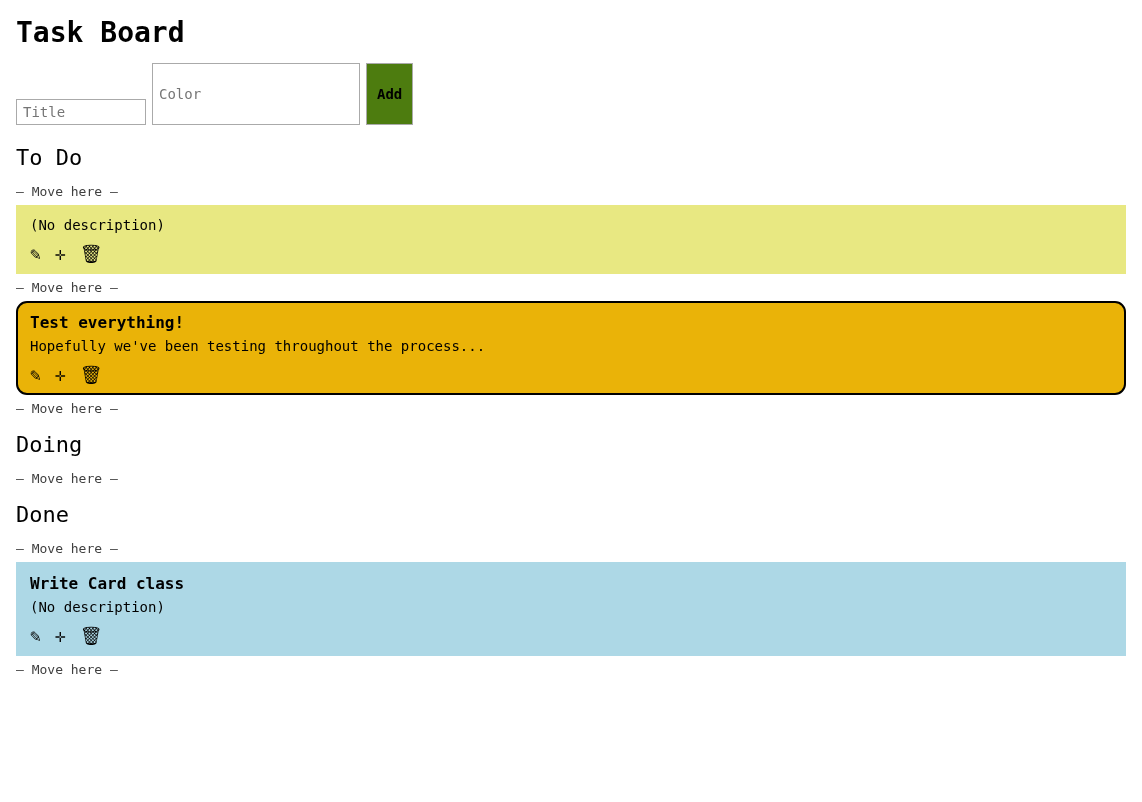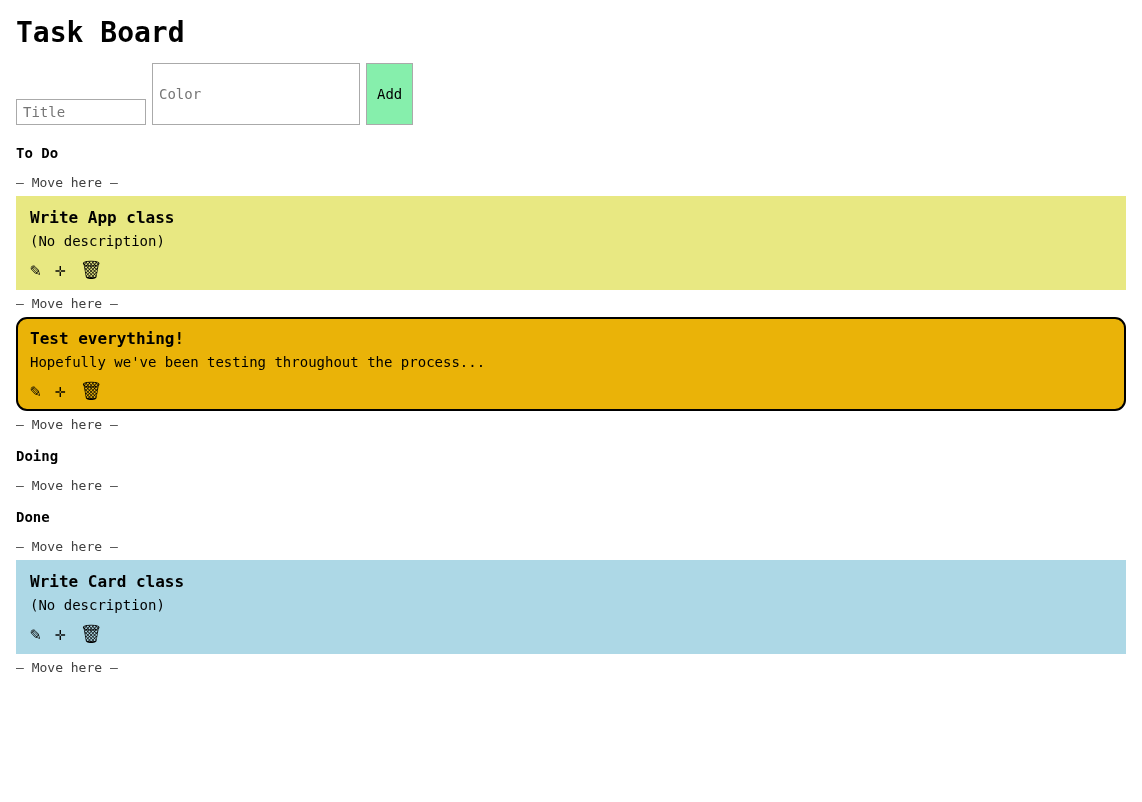--- a/index.html
+++ b/index.html
@@ -27,29 +27,30 @@
     }
     .add-form input:first-child {
       width: 130px;
       margin-top: 36px;
     }
     .add-form input:nth-child(2) {
       width: 208px;
     }
     .add-form button {
       border: 1px solid #aaa;
-      background: #86efac;
+      background: #4d7c0f;
       padding: 4px 10px;
       font-family: inherit;
       font-size: 14px;
       cursor: pointer;
+      font-weight: bold;
     }
     .column-title {
-      font-size: 14px;
-      font-weight: bold;
+      font-size: 22px;
+      font-weight: normal;
       margin-bottom: 8px;
     }
     .move-here {
       color: #404040;
       font-size: 13px;
       padding: 6px 0;
       display: block;
     }
     .task-card {
       border: 2px solid transparent;
@@ -94,21 +95,20 @@
   <input type="text" placeholder="Title" style="">
   <input type="text" placeholder="Color" style="">
   <button>Add</button>
 </div>
 
 <div id="columns-container">
     <div class="section">
       <div class="column-title">To Do</div>
       <span class="move-here">— Move here —</span>
       <div class="task-card card-yellow">
-        <div class="task-card-title">Write App class</div>
         <div class="task-card-desc">(No description)</div>
         <div class="task-card-actions">
           <span>✎</span>
           <span>✛</span>
           <span>🗑</span>
         </div>
       </div>
       <span class="move-here">— Move here —</span>
       <div class="task-card card-pink selected">
         <div class="task-card-title">Test everything!</div>

